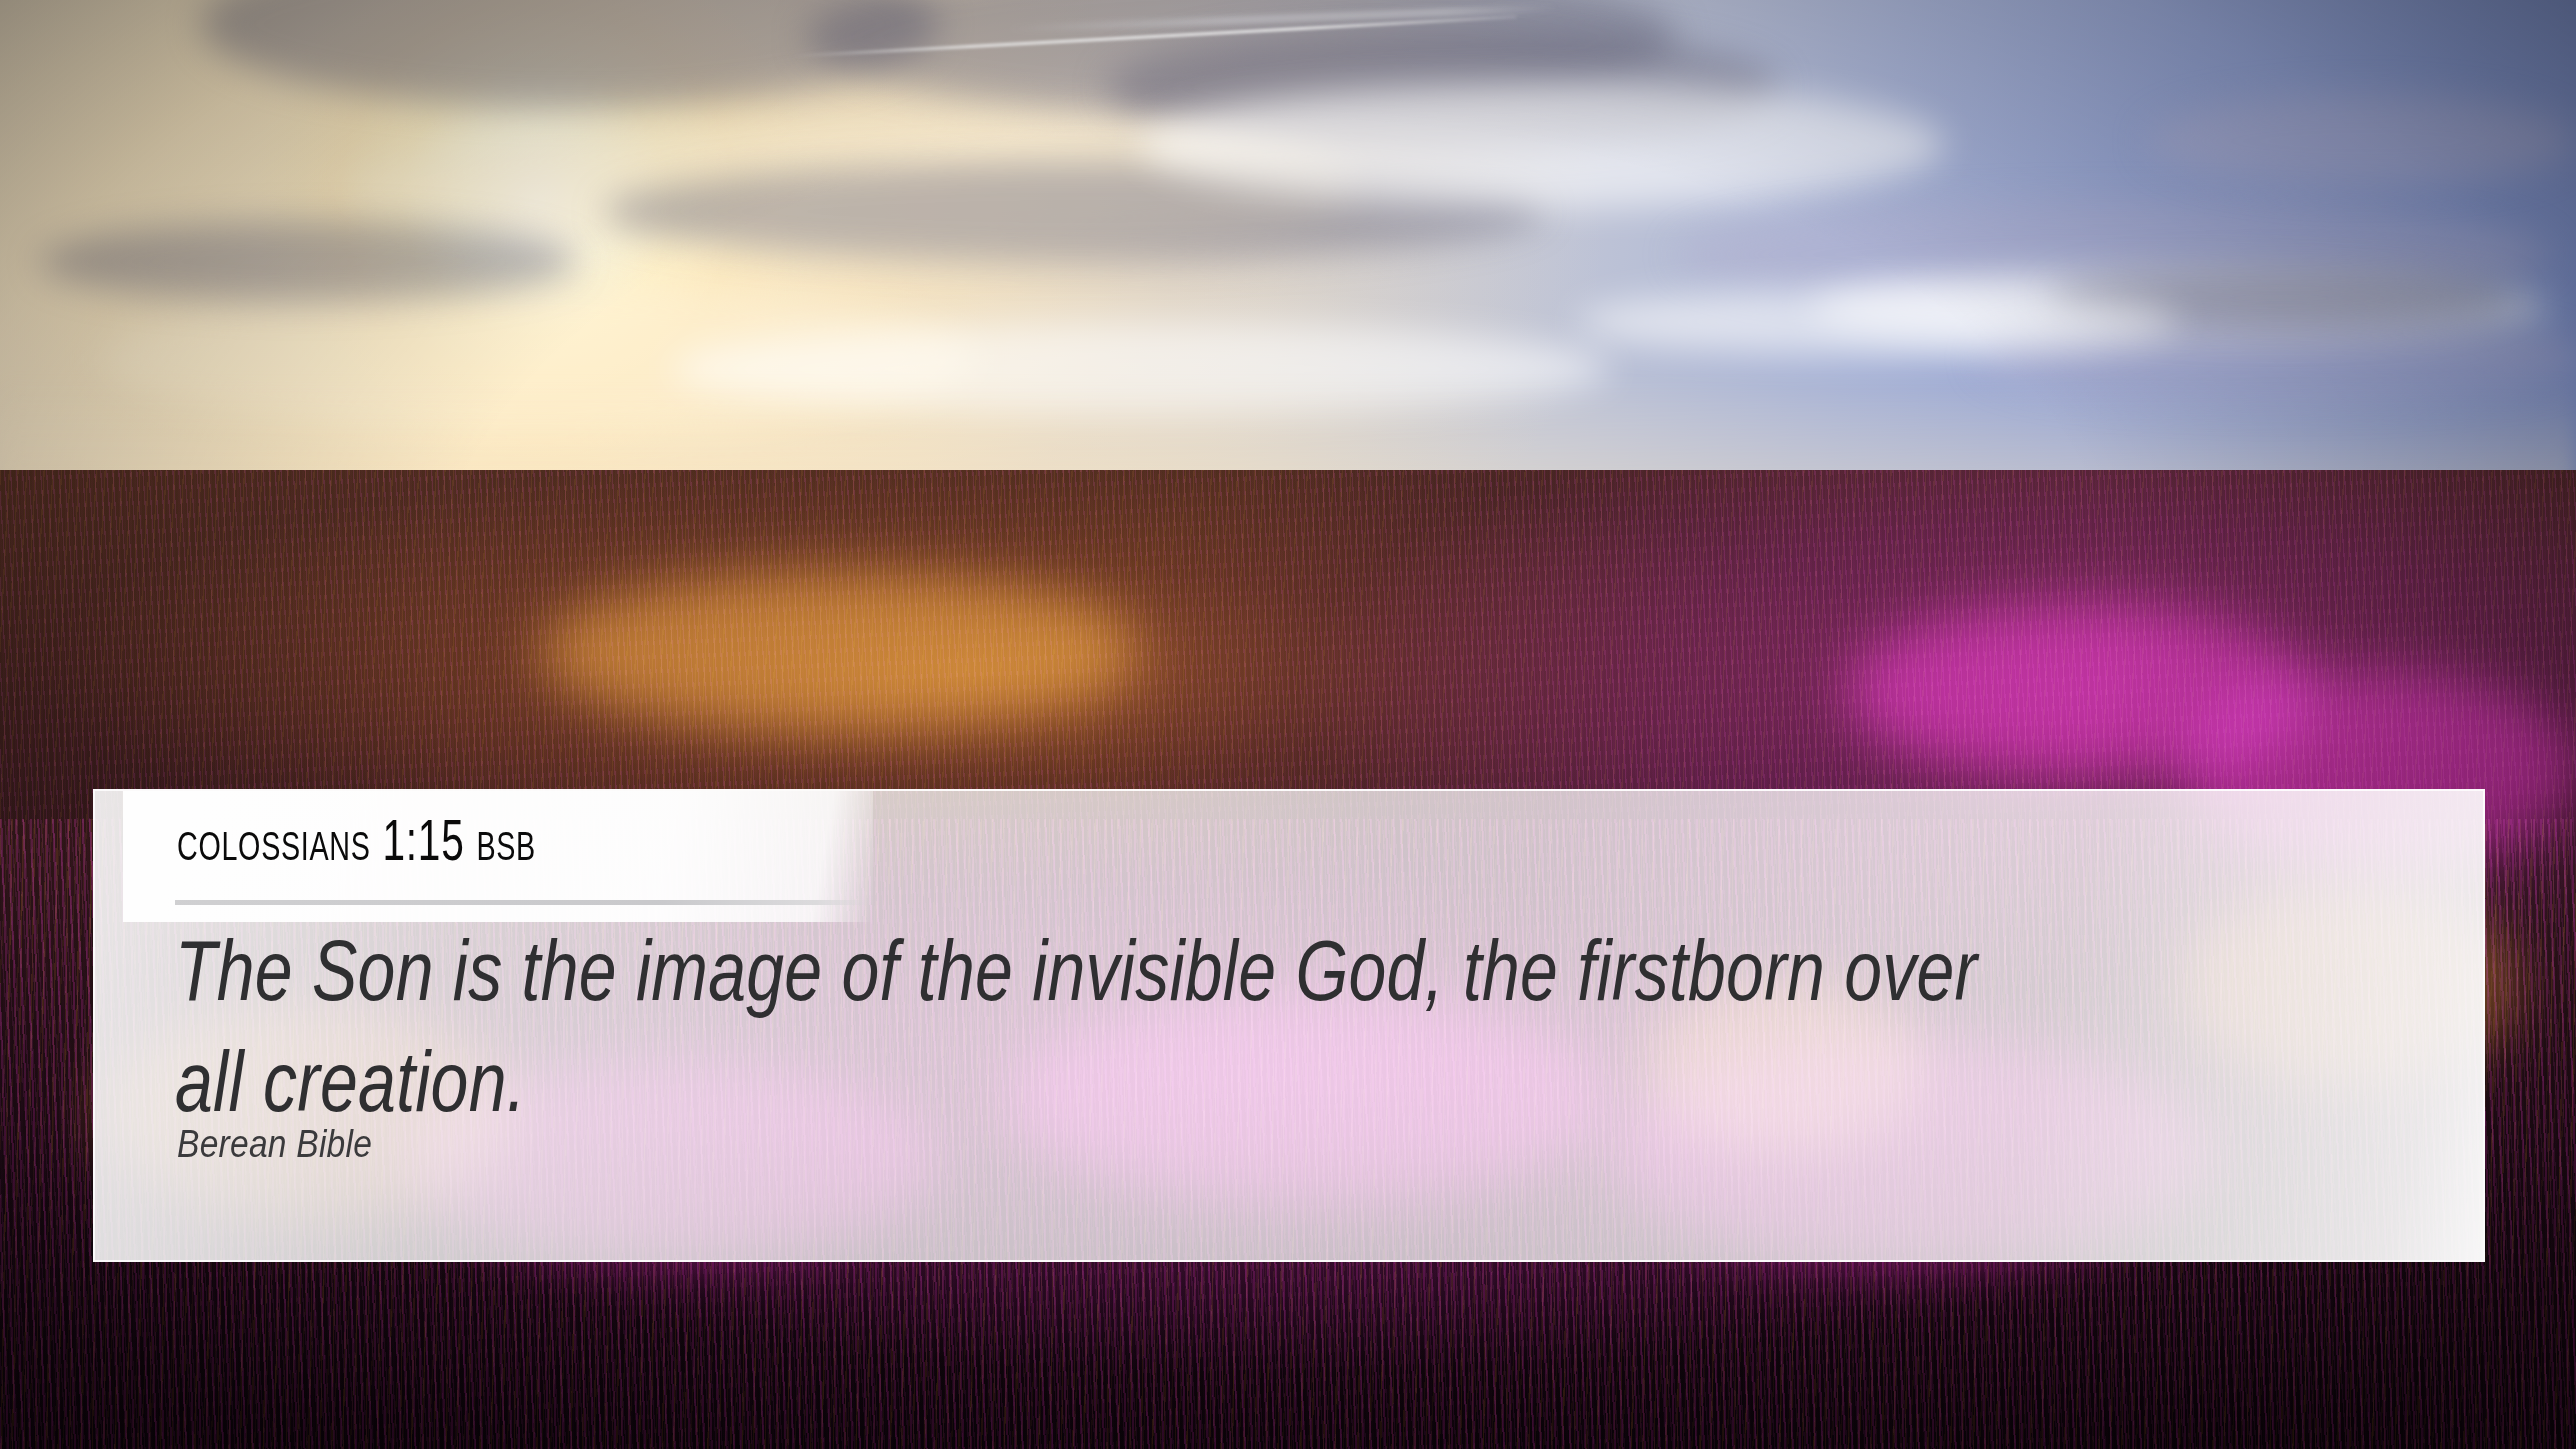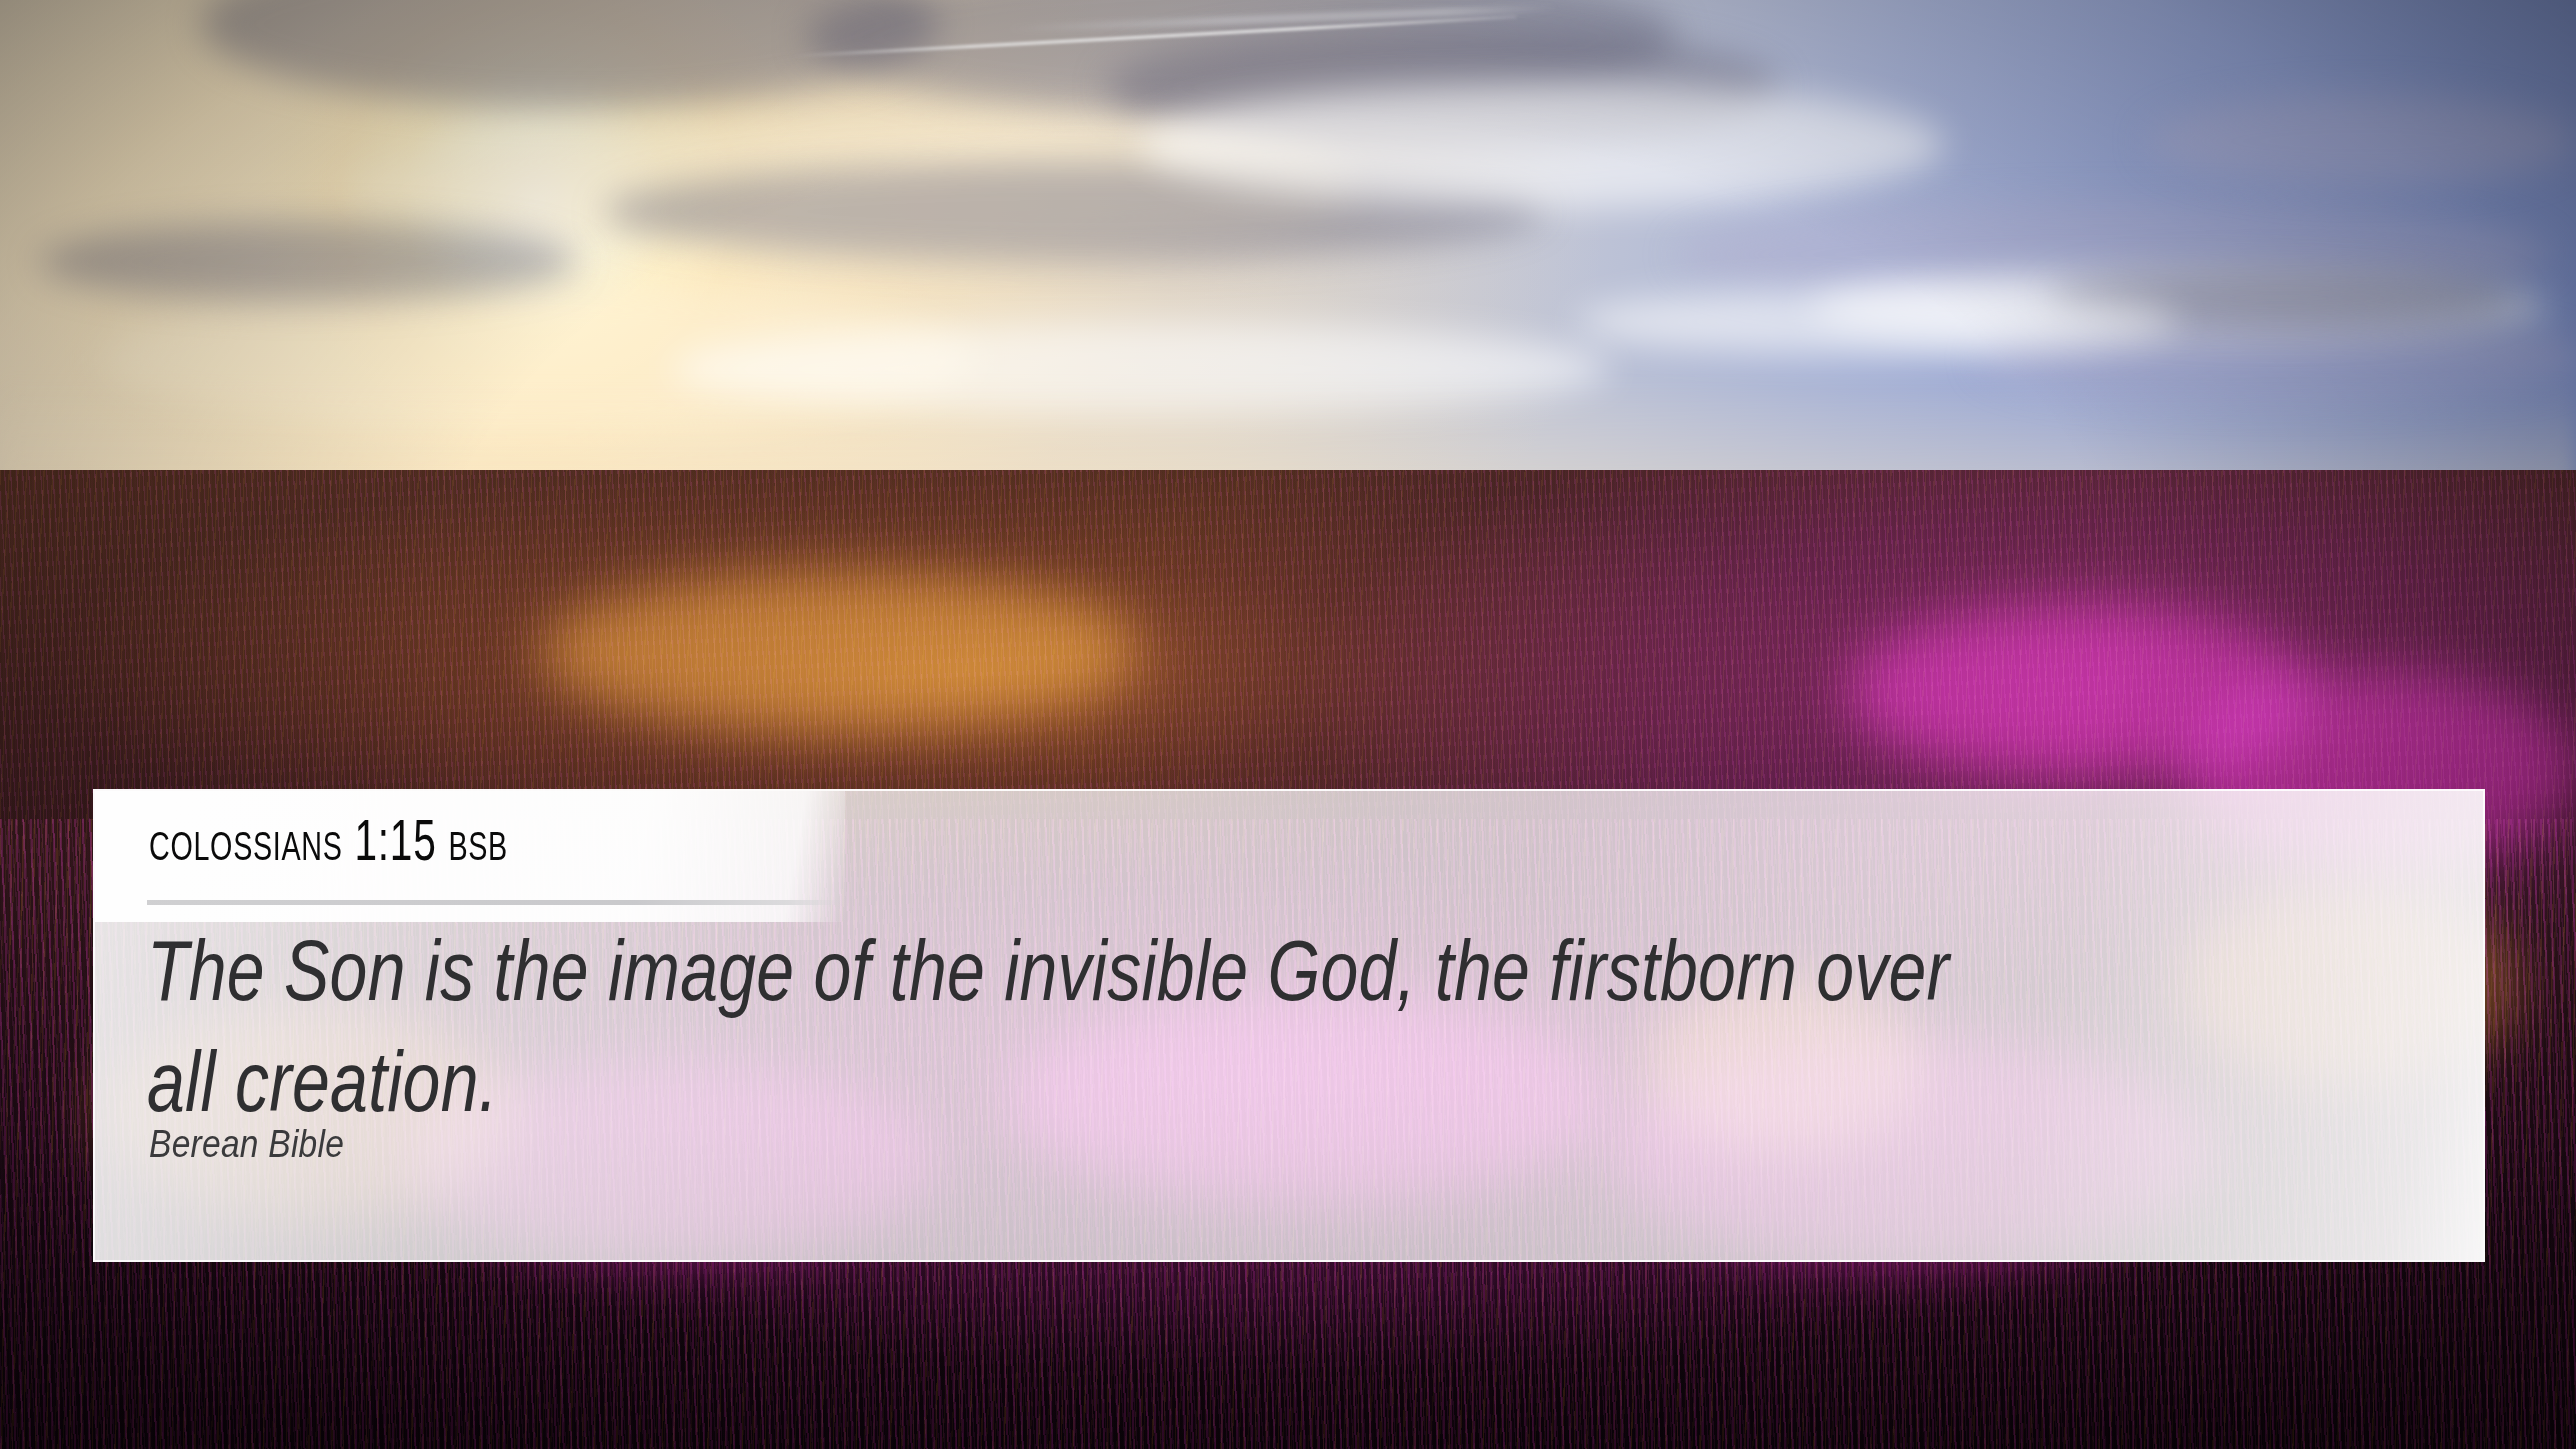--- a/index.html
+++ b/index.html
@@ -268,20 +268,21 @@
       rgba(255,255,255,0.66) 96%,
       rgba(255,255,255,0.88) 100%);
     pointer-events: none;
   }
 
   .verse-inner {
     position: relative;
     z-index: 3;
     padding: 0;
     height: 100%;
+    margin-left: 28px;
   }
 
   
   .ref-plate {
     position: absolute;
     left: 0;
     top: 0;
     width: 750px;
     height: 131px;
     background: linear-gradient(100deg,

